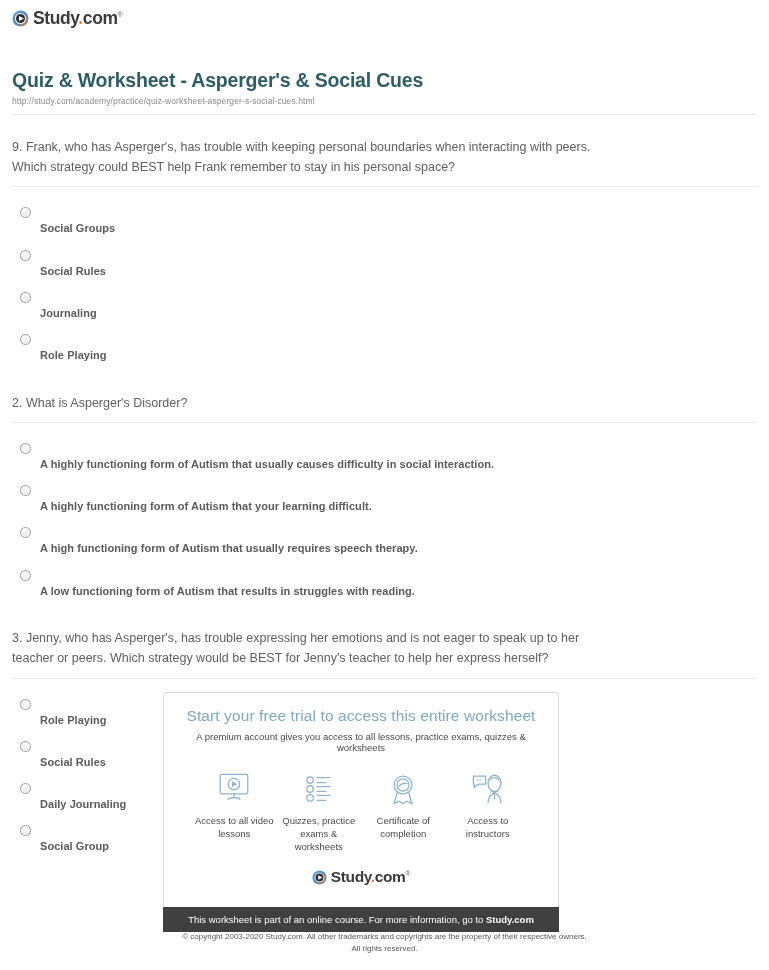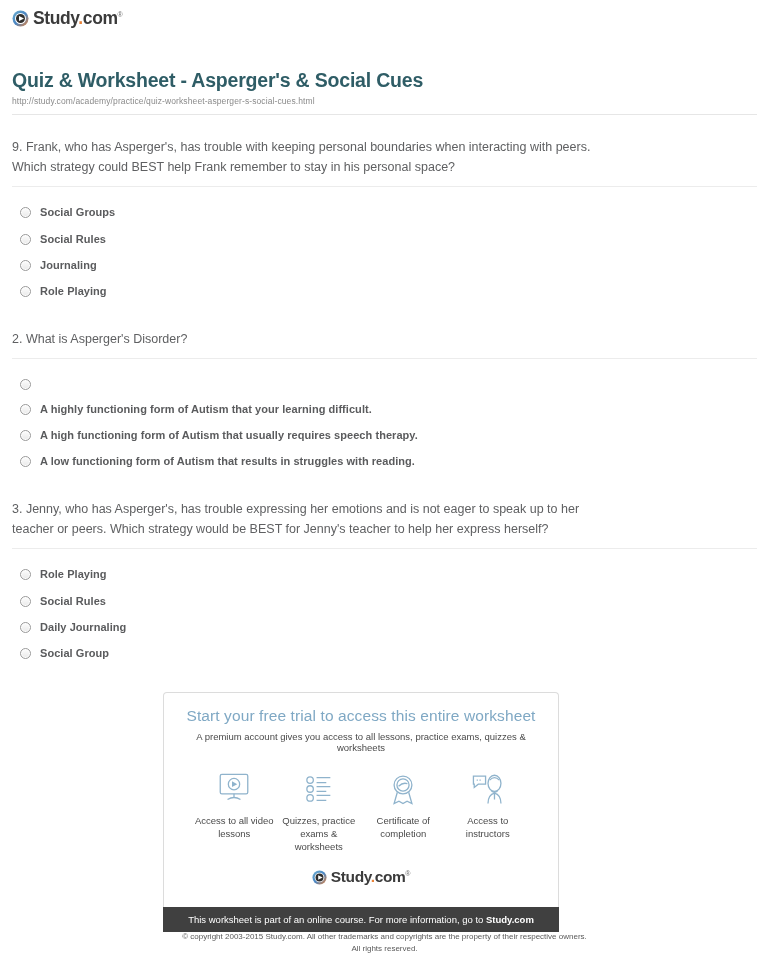--- a/index.html
+++ b/index.html
@@ -112,20 +112,21 @@
     background: linear-gradient(#fdfdfd, #e9e9e9);
     box-shadow: inset 0 0 0 1px #ffffff;
     position: relative;
   }
   .option-label {
     font-size: 11px;
     font-weight: bold;
     color: #5a5b5d;
     line-height: 1.3;
     letter-spacing: 0.05px;
+    margin-top: 16px;
   }
 
   
   .promo-wrap {
     position: absolute;
     left: 163px;
     top: 692px;
     width: 396px;
   }
   .promo-card {
@@ -256,20 +257,21 @@
         </li>
       </ul>
     </div>
 
     <div class="question-block">
       <p class="question-text">2. What is Asperger's Disorder?</p>
       <div class="question-rule"></div>
       <ul class="options">
         <li class="option">
           <span class="radio"></span>
+          <span class="option-label">A highly functioning form of Autism that usually causes difficulty in social interaction.</span>
         </li>
         <li class="option">
           <span class="radio"></span>
           <span class="option-label">A highly functioning form of Autism that your learning difficult.</span>
         </li>
         <li class="option">
           <span class="radio"></span>
           <span class="option-label">A high functioning form of Autism that usually requires speech therapy.</span>
         </li>
         <li class="option">
@@ -386,17 +388,17 @@
         <span class="logo-text"><span>Study</span><span class="dot">.</span><span>com</span><span class="logo-tm">®</span></span>
       </div>
     </div>
 
     <div class="promo-banner">
       <span>This worksheet is part of an online course. For more information, go to </span><b>Study.com</b>
     </div>
   </div>
 
   <div class="copyright">
-    <div>© copyright 2003-2015 Study.com. All other trademarks and copyrights are the property of their respective owners.</div>
+    <div>© copyright 2003-2020 Study.com. All other trademarks and copyrights are the property of their respective owners.</div>
     <div>All rights reserved.</div>
   </div>
 
 </div>
 
 </body></html>

